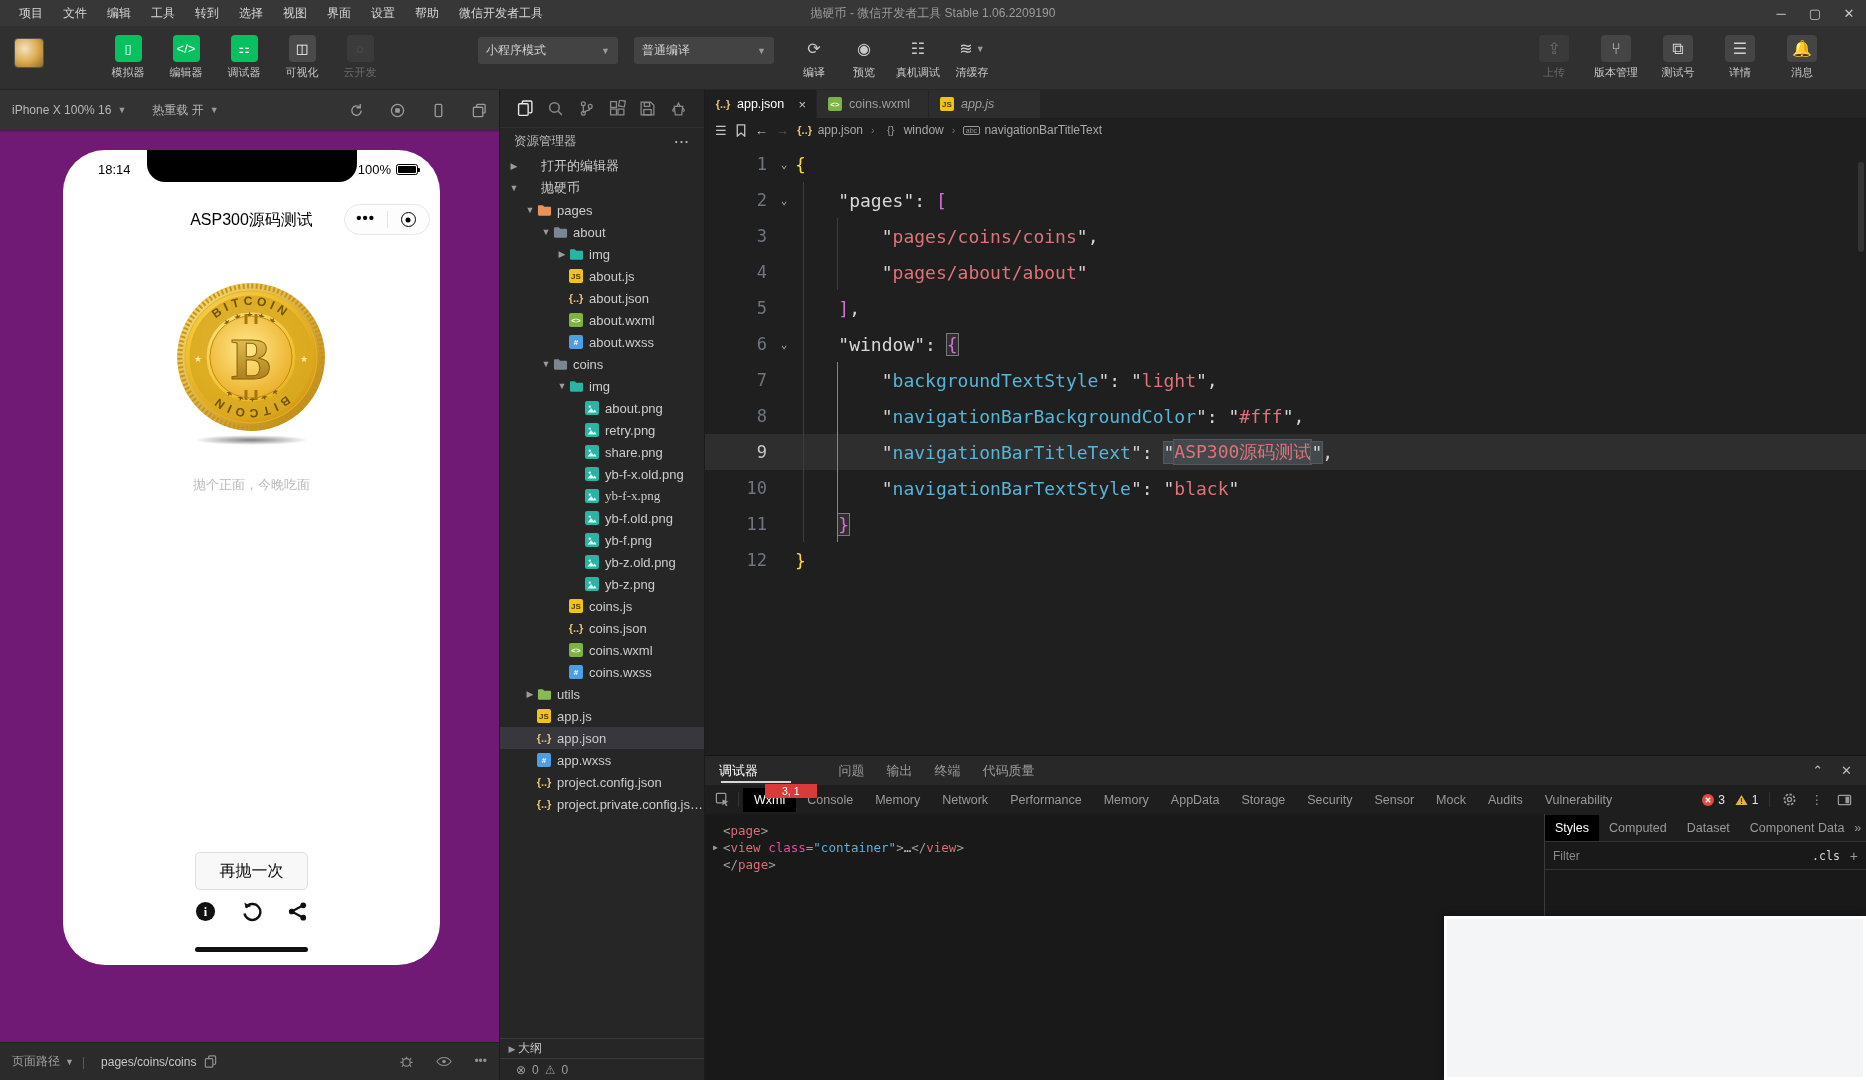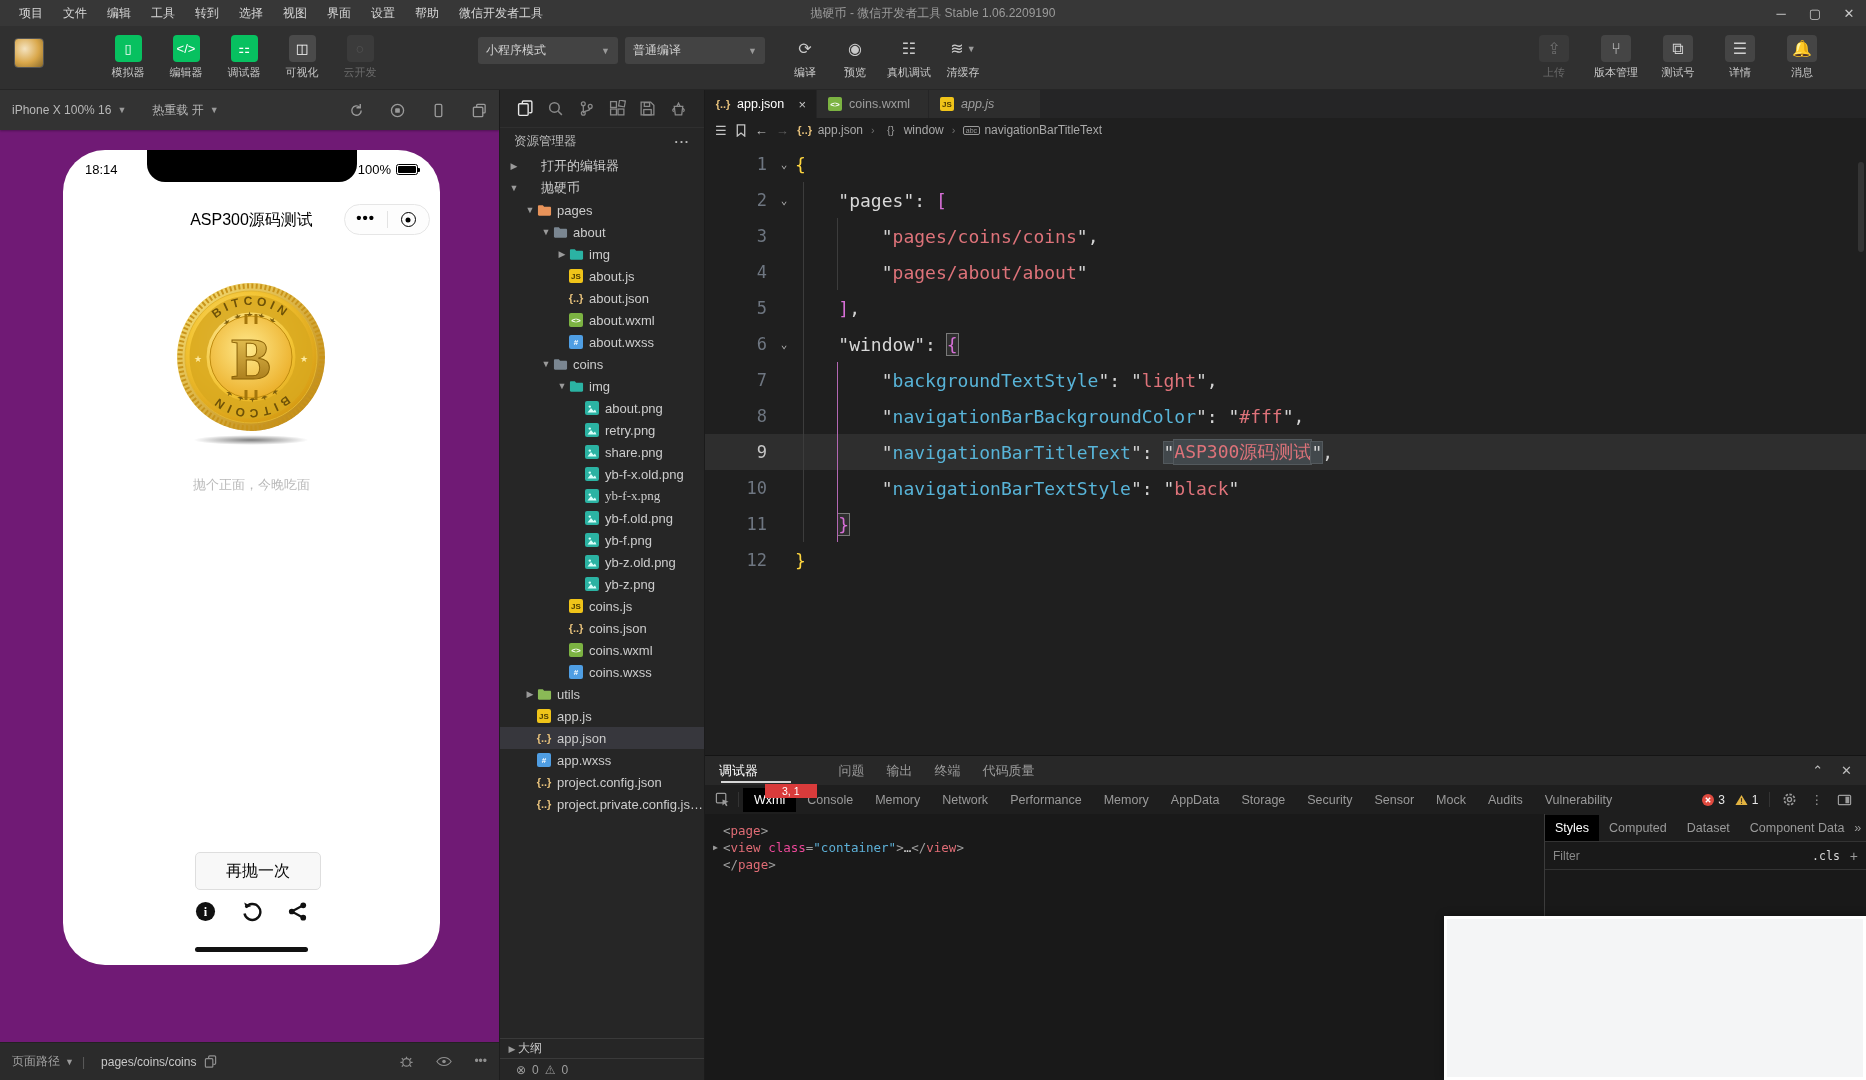--- a/index.html
+++ b/index.html
@@ -26,21 +26,21 @@
   .mode-btn .ic { width:27px; height:27px; border-radius:4px; display:flex; align-items:center;
     justify-content:center; color:#fff; font-size:13px; }
   .mode-btn .lb { font-size:11px; color:#c7c7c7; margin-top:3px; white-space:nowrap; }
   .mode-btn.green .ic { background:#07c160; }
   .mode-btn.gray .ic { background:#4a4a4a; }
   .mode-btn.disabled .ic { background:#3b3b3b; color:#6e6e6e; }
   .mode-btn.disabled .lb { color:#6a6a6a; }
   .tb-select { height:27px; background:#434343; border-radius:3px; color:#cfcfcf; font-size:12px;
     display:flex; align-items:center; padding:0 8px; width:140px; justify-content:space-between; margin-bottom:14px;}
   .sel1 { margin-left:96px; }
-  .sel2 { margin-left:7px; }
+  .sel2 { margin-left:16px; }
   .caret { font-size:9px; color:#9a9a9a; }
   .act-group { display:flex; gap:14px; margin-left:22px; }
   .act-btn { display:flex; flex-direction:column; align-items:center; min-width:36px; color:#c9c9c9; }
   .act-btn .ic { height:27px; display:flex; align-items:center; justify-content:center; font-size:16px; }
   .act-btn .lb { font-size:11px; margin-top:3px; white-space:nowrap; }
   .right-group { margin-left:auto; display:flex; gap:14px; padding-right:40px; }
   .rt-btn { display:flex; flex-direction:column; align-items:center; width:48px; }
   .rt-btn .ic { width:30px; height:27px; background:#454545; border-radius:4px; display:flex;
     align-items:center; justify-content:center; color:#d0d0d0; }
   .rt-btn .lb { font-size:11px; color:#c7c7c7; margin-top:3px; white-space:nowrap; }
@@ -56,21 +56,21 @@
   .sim-toolbar { height:40px; background:#333333; display:flex; align-items:center; font-size:12px;
     color:#b8b8b8; padding:0 12px; flex:none; box-shadow:0 1px 2px rgba(0,0,0,.3); }
   .sim-toolbar .dev { display:flex; align-items:center; gap:6px; }
   .sim-toolbar .hot { margin-left:26px; display:flex; align-items:center; gap:6px; }
   .sim-toolbar .icons { margin-left:auto; display:flex; gap:26px; color:#9a9a9a; }
   .sim-stage { flex:1; position:relative; }
   .phone { position:absolute; left:63px; top:20px; width:377px; height:815px; background:#fff;
     border-radius:42px; overflow:hidden; }
   .notch { position:absolute; left:50%; transform:translateX(-50%); top:0; width:210px; height:32px;
     background:#000; border-radius:0 0 18px 18px; }
-  .ph-status { position:absolute; top:12px; left:0; right:0; display:flex; justify-content:space-between;
+  .ph-status { position:absolute; top:12px; left:13px; right:0; display:flex; justify-content:space-between;
     padding:0 22px; font-size:13px; color:#000; }
   .ph-batt { display:flex; align-items:center; gap:5px; }
   .batt { width:22px; height:11px; border:1px solid #000; border-radius:2.5px; position:relative; }
   .batt::before { content:""; position:absolute; inset:1px; background:#000; border-radius:1px; }
   .batt::after { content:""; position:absolute; right:-3px; top:3px; width:2px; height:4px; background:#000;
     border-radius:0 1px 1px 0; }
   .ph-nav { position:absolute; top:46px; left:0; right:0; height:48px; display:flex; align-items:center;
     justify-content:center; }
   .ph-title { font-size:16px; color:#000; }
   .capsule { position:absolute; right:10px; top:8px; width:86px; height:31px; border:1px solid #e6e6e6;
@@ -79,21 +79,21 @@
   .capsule .div { width:1px; height:17px; background:#e3e3e3; }
   .cap-dots { font-size:15px; font-weight:bold; letter-spacing:1px; margin-top:-4px; }
   .cap-target { width:15px; height:15px; border:1.8px solid #000; border-radius:50%; position:relative; }
   .cap-target::after { content:""; position:absolute; left:50%; top:50%; width:5px; height:5px;
     background:#000; border-radius:50%; transform:translate(-50%,-50%); }
   .coin { position:absolute; left:113px; top:132px; width:150px; height:150px; }
   .coin-shadow { position:absolute; left:130px; top:285px; width:116px; height:10px; border-radius:50%;
     background:radial-gradient(ellipse at center, rgba(0,0,0,.5), rgba(0,0,0,0) 70%); }
   .ph-result { position:absolute; top:291px; width:100%; text-align:center; font-size:24px; color:#353535; }
   .ph-hint { position:absolute; top:326px; width:100%; text-align:center; font-size:13px; color:#b9b9b9; }
-  .retry-btn { position:absolute; left:132px; top:702px; width:126px; height:38px; background:#f8f8f8;
+  .retry-btn { position:absolute; left:132px; top:702px; width:113px; height:38px; background:#f8f8f8;
     border:1px solid #dedede; border-radius:5px; font-size:16px; color:#090909; display:flex;
     align-items:center; justify-content:center; }
   .ph-actions { position:absolute; top:750px; width:100%; display:flex; justify-content:center; gap:24px; }
   .ph-actions .a-ic { width:22px; height:22px; display:flex; align-items:center; justify-content:center; }
   .home-bar { position:absolute; left:132px; top:797px; width:113px; height:5px; background:#111;
     border-radius:3px; }
   .sim-status { height:38px; background:#2b2b2b; border-top:1px solid #222; display:flex; align-items:center;
     padding:0 12px; font-size:12px; color:#a0a0a0; flex:none; }
   .sim-status .path { color:#c8c8c8; margin:0 8px; }
   .sim-status .sep { color:#5c5c5c; margin:0 8px; }

